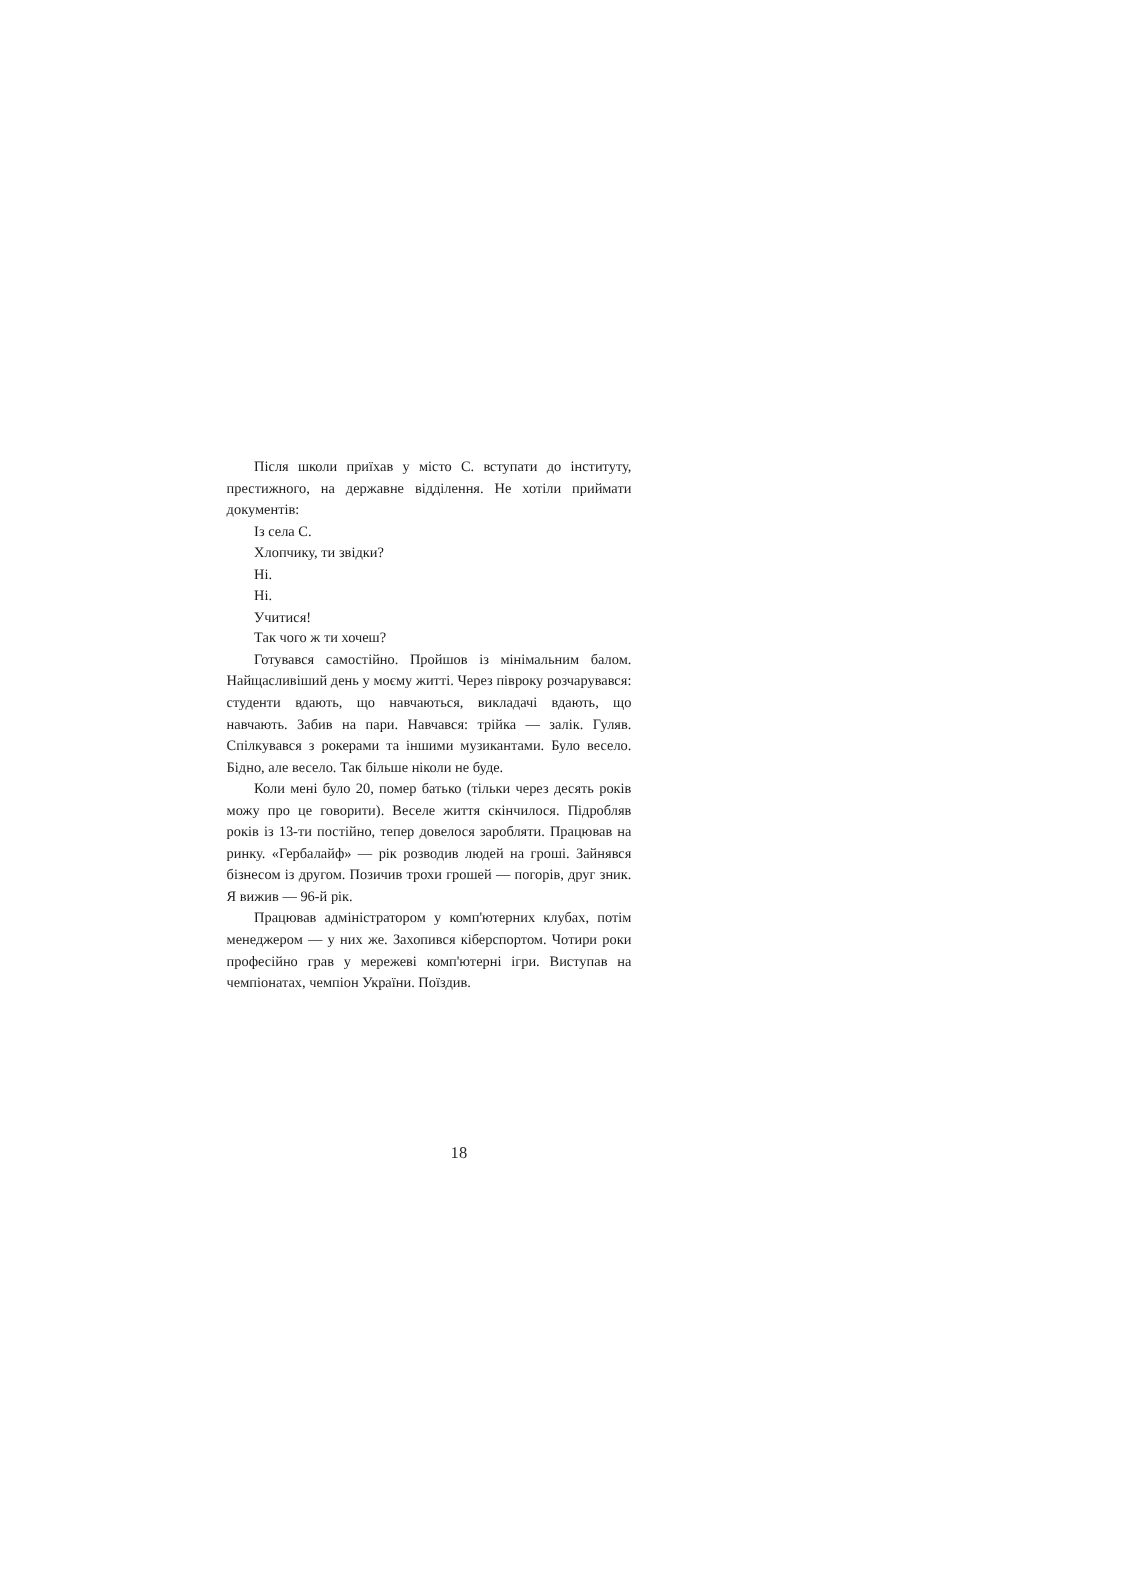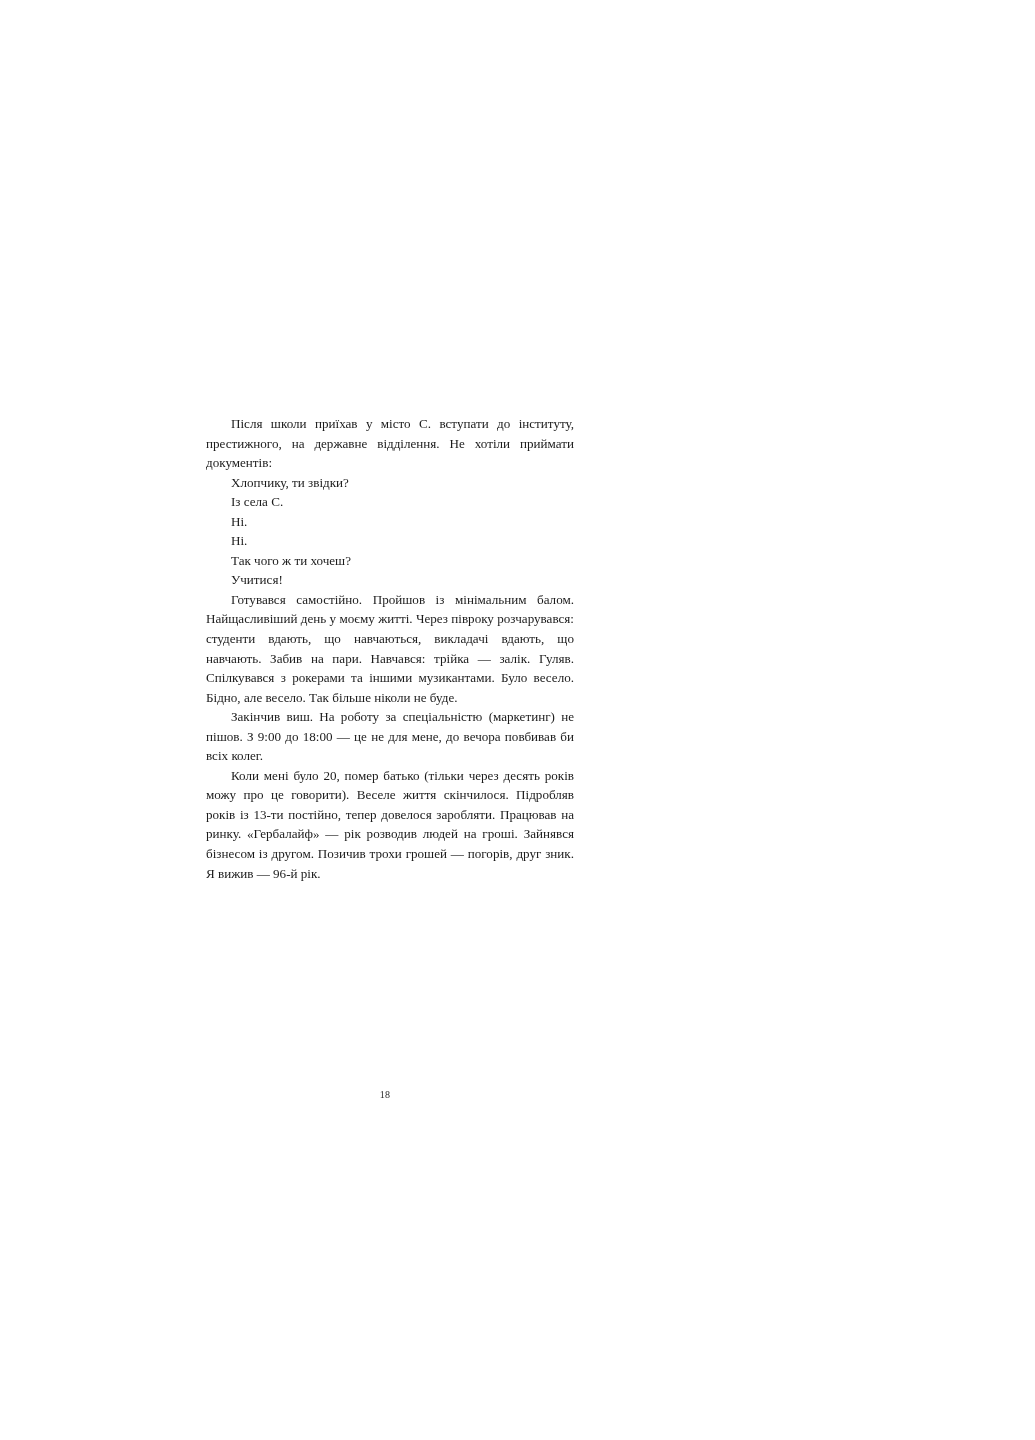--- a/index.html
+++ b/index.html
@@ -63,52 +63,52 @@
 
   .dialogue-line {
     margin: 0;
     text-indent: 25px;
     text-align: left;
   }
 
   
   .folio {
     position: absolute;
-    top: 1088px;
-    font-size: 10px;
+    top: 1042px;
+    font-size: 15px;
     line-height: 14px;
     color: #2a2a2a;
-    text-align: center;
+    text-align: right;
     letter-spacing: 0.2px;
   }
 
   .folio.left-folio  { left: 345px; width: 80px; }
 </style>
 </head>
 <body>
 
 <div class="page-canvas">
   <div class="spread">
 
     <div class="book-page left">
 
       <div class="text-column left-col">
 
         <p class="para">Після школи приїхав у місто С. вступати до інституту, престижного, на державне відділення. Не хотіли прийма­ти документів:</p>
 
+        <p class="dialogue-line">Із села С.</p>
         <p class="dialogue-line">Хлопчику, ти звідки?</p>
-        <p class="dialogue-line">Із села С.</p>
         <p class="dialogue-line">Ні.</p>
         <p class="dialogue-line">Ні.</p>
+        <p class="dialogue-line">Учитися!</p>
         <p class="dialogue-line">Так чого ж ти хочеш?</p>
-        <p class="dialogue-line">Учитися!</p>
 
         <p class="para">Готувався самостійно. Пройшов із мінімальним балом. Найщасливіший день у моєму житті. Через півроку розча­рувався: студенти вдають, що навчаються, викладачі вда­ють, що навчають. Забив на пари. Навчався: трійка — залік. Гуляв. Спілкувався з рокерами та іншими музикантами. Було весело. Бідно, але весело. Так більше ніколи не буде.</p>
-        <p class="para">Закінчив виш. На роботу за спеціальністю (маркетинг) не пішов. З 9:00 до 18:00 — це не для мене, до вечора по­вбивав би всіх колег.</p>
         <p class="para">Коли мені було 20, помер батько (тільки через десять років можу про це говорити). Веселе життя скінчилося. Підробляв років із 13-ти постійно, тепер довелося зароб­ляти. Працював на ринку. «Гербалайф» — рік розводив людей на гроші. Зайнявся бізнесом із другом. Позичив трохи гро­шей — погорів, друг зник. Я вижив — 96-й рік.</p>
+        <p class="para">Працював адміністратором у комп'ютерних клубах, потім менеджером — у них же. Захопився кіберспортом. Чотири роки професійно грав у мережеві комп'ютерні ігри. Виступав на чемпіонатах, чемпіон України. Поїздив.</p>
 
       </div>
 
       <div class="folio left-folio">18</div>
     </div>
 
     <div class="book-page right">
 
       
 

